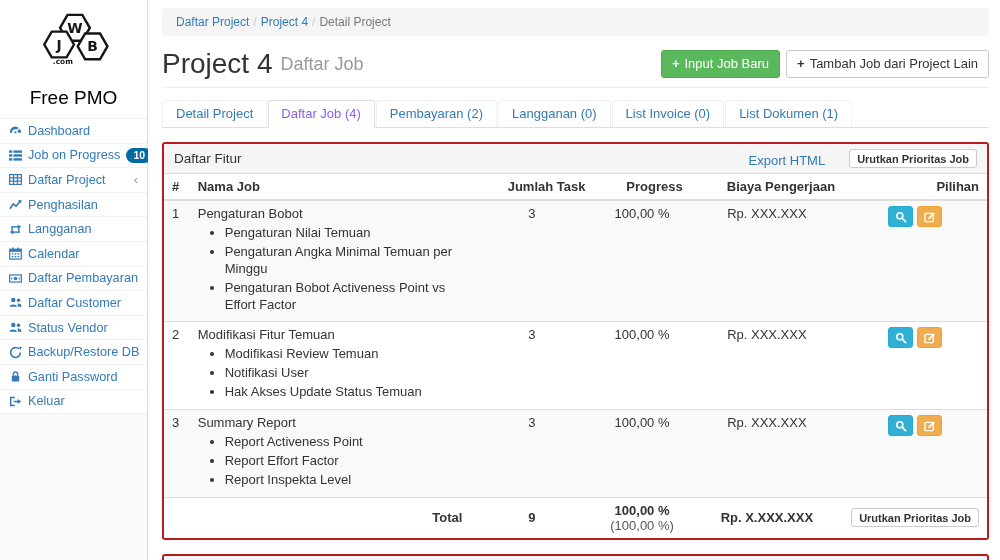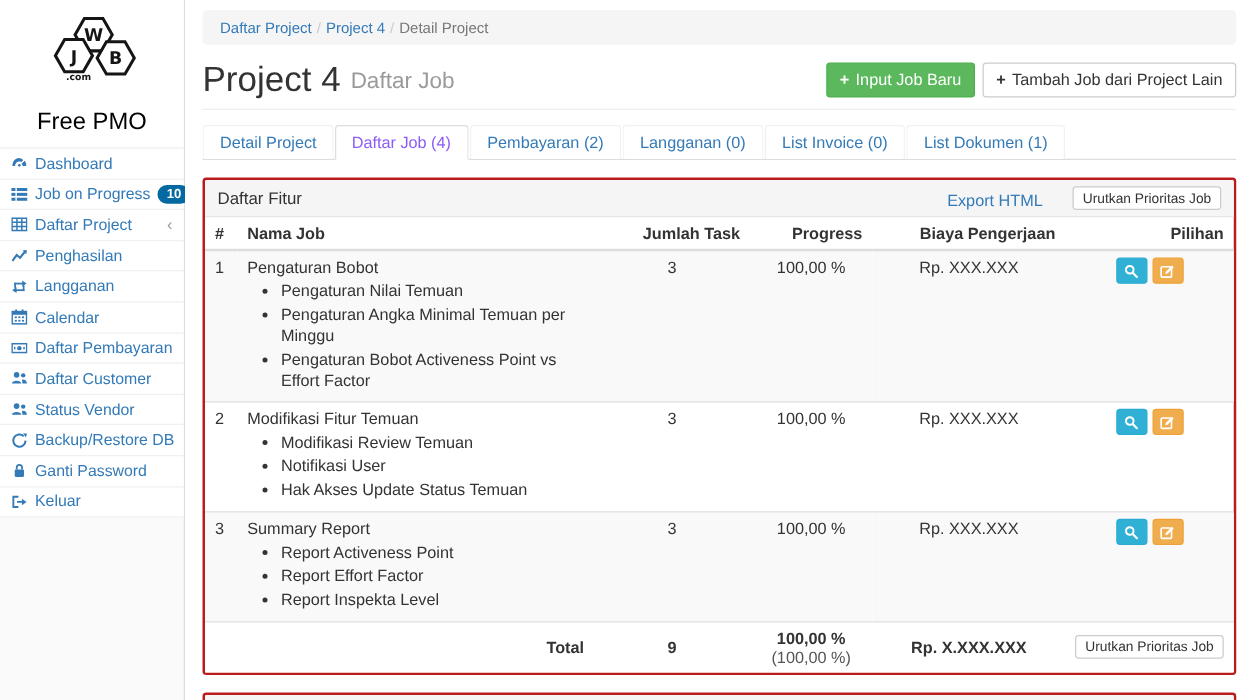--- a/index.html
+++ b/index.html
@@ -39,21 +39,21 @@
   .tabs { display:flex; border-bottom:1px solid #ddd; margin-top:12px; }
   .tab { padding:5px 13px 6px; color:#337ab7; border:1px solid #f1f1f1; border-bottom:none; border-radius:3px 3px 0 0; margin-right:1px; cursor:pointer; background:#fff; font-size:13px; }
   .tab.active { color:#8b5cf6; border:1px solid #ddd; border-bottom:1px solid #fff; margin-bottom:-1px; cursor:default;padding-left:12px; }
 
   
   .panel { border:2px solid #b91c1c; border-radius:3px; margin-top:14px; background:#fff; }
   .panel-heading { background:#f5f5f5; border-bottom:1px solid #ddd; padding:5px 10px; display:flex; align-items:center; border-radius:3px 3px 0 0; }
   .panel-title { font-size:13.5px; color:#333; }
   .heading-right { margin-left:auto; display:flex; align-items:flex-end; gap:24px; }
   .export-link { color:#337ab7; font-size:13px; cursor:pointer; }
-  .btn-xs { background:#fff; border:1px solid #ccc; border-radius:3px; color:#333; font-size:11px; padding:2.5px 7px; cursor:pointer; white-space:nowrap; }
+  .btn-xs { background:#fff; border:1px solid #ccc; border-radius:3px; color:#333; font-size:11px; padding:2.5px 7px; cursor:pointer; white-space:nowrap;font-weight:bold; }
 
   table { width:100%; border-collapse:collapse; font-size:13px; }
   thead th { padding:5px 8px; text-align:right; font-weight:bold; color:#333; border-bottom:2px solid #ddd; }
   thead th.col-num, thead th.col-name { text-align:left; }
   tbody td { padding:5px 8px; vertical-align:top; border-top:1px solid #ddd; }
   tbody tr:first-child td { border-top:none; }
   tbody tr.striped { background:#f9f9f9; }
   td.c { text-align:center; }
   ul.subs { margin:3px 0 2px 27px; }
   ul.subs li { line-height:1.3; padding:1px 0; }

